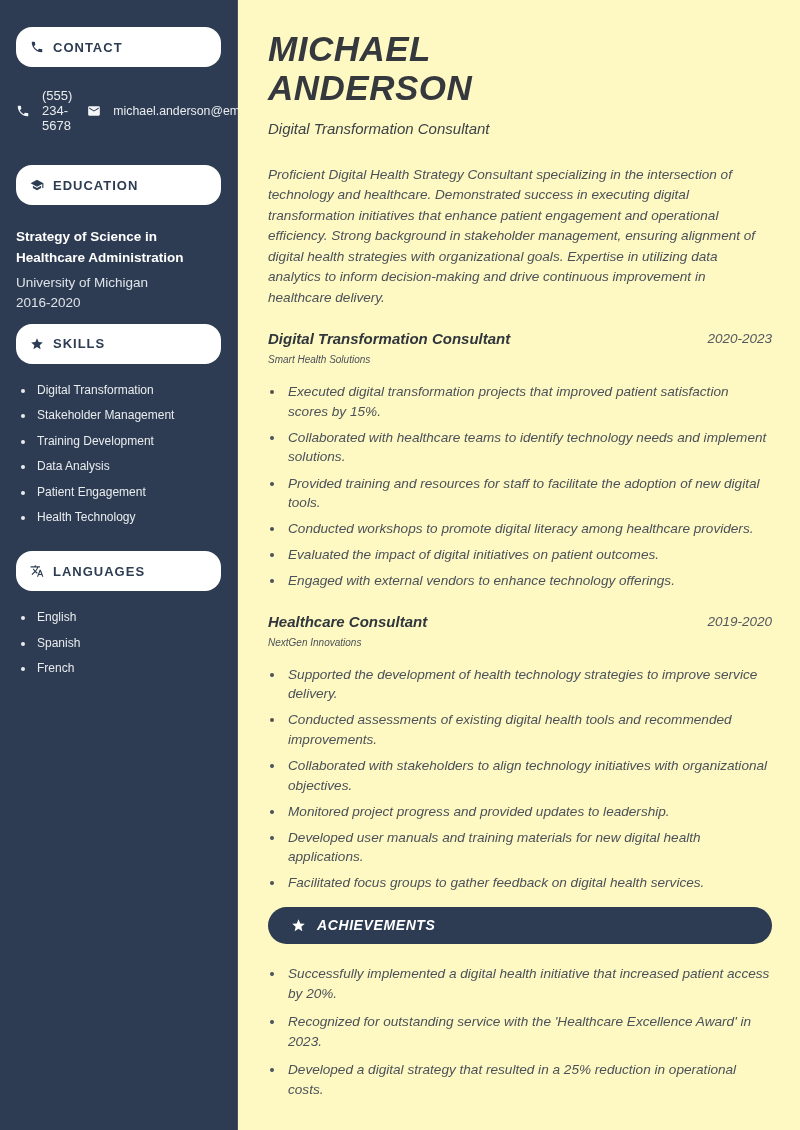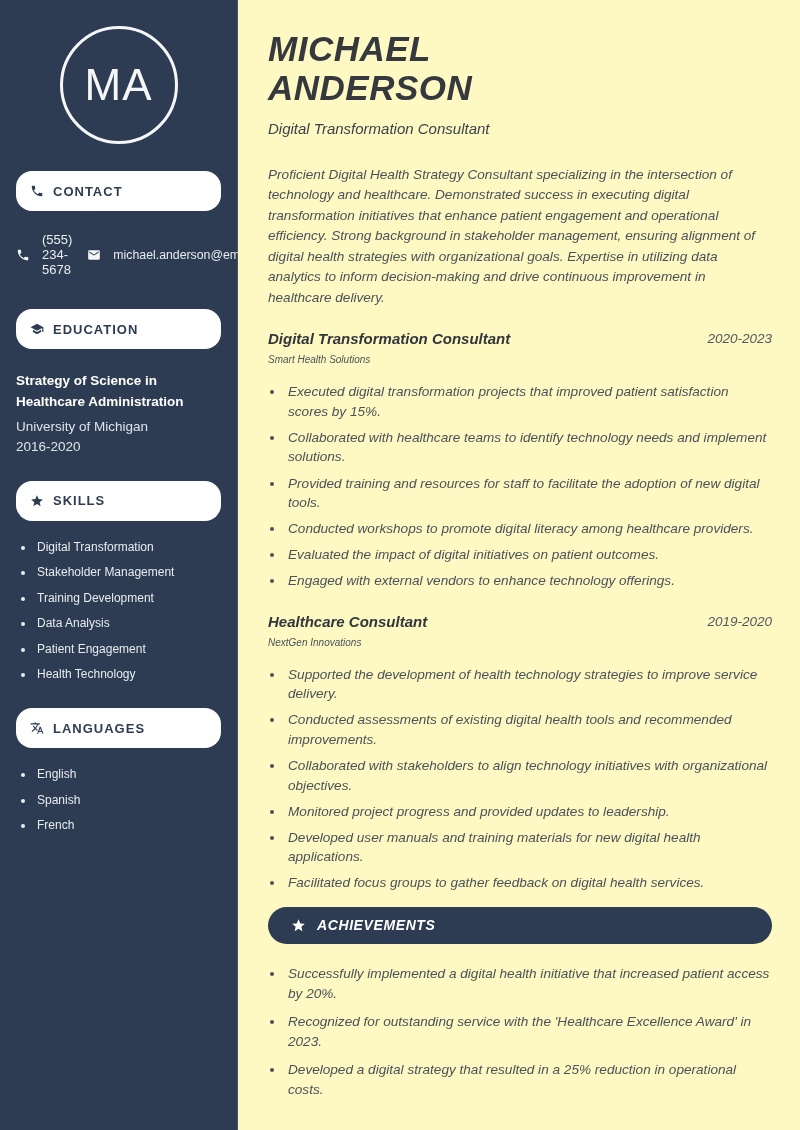--- a/index.html
+++ b/index.html
@@ -41,21 +41,21 @@
     display: flex; align-items: center;
     gap: 9px;
     padding: 0 14px;
     font-weight: 700;
     font-size: 13px;
     letter-spacing: 1px;
   }
   .side-pill svg { width: 14px; height: 14px; fill: #2d3c52; flex: 0 0 auto; }
   .pill-contact   { margin-top: 27px; }
   .pill-education { margin-top: 32px; }
-  .pill-skills    { margin-top: 27px; }
+  .pill-skills    { margin-top: 14px; }
   .pill-languages { margin-top: 27px; }
 
   .contact-list { margin-top: 21px; display: flex; flex-direction: row; gap: 15px; }
   .contact-row { display: flex; align-items: center; gap: 12px; font-size: 13px; color: #e9ecef; }
   .contact-row svg { width: 14px; height: 14px; fill: #f5f6f7; flex: 0 0 auto; }
   .contact-row.email { font-size: 12.3px; }
 
   .edu-degree {
     margin-top: 22px;
     font-weight: 700;
@@ -143,23 +143,20 @@
   ul.bullets.achieve-list { margin-top: 20px; }
   ul.bullets.achieve-list li { margin-bottom: 9px; }
 </style>
 </head>
 <body>
 
 <div class="page">
 
   <aside class="sidebar">
 
-    <div class="avatar">
-      <span>MA</span>
-    </div>
 
     <div class="side-pill pill-contact">
       <svg viewBox="0 0 24 24">
           <path d="M6.62 10.79c1.44 2.83 3.76 5.14 6.59 6.59l2.2-2.2c.27-.27.67-.36 1.02-.24 1.12.37 2.33.57 3.57.57.55 0 1 .45 1 1V20c0 .55-.45 1-1 1-9.39 0-17-7.61-17-17 0-.55.45-1 1-1h3.5c.55 0 1 .45 1 1 0 1.25.2 2.45.57 3.57.11.35.03.74-.25 1.02l-2.2 2.2z"></path>
         </svg>
       <span>CONTACT</span>
     </div>
     <div class="contact-list">
       <div class="contact-row">
         <svg viewBox="0 0 24 24">

